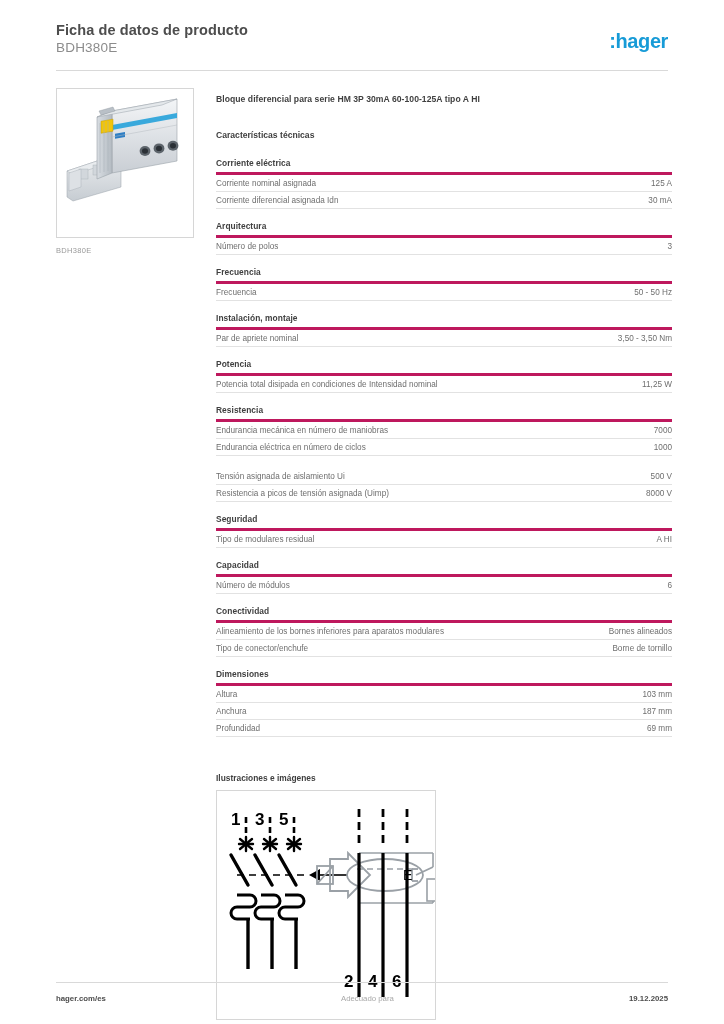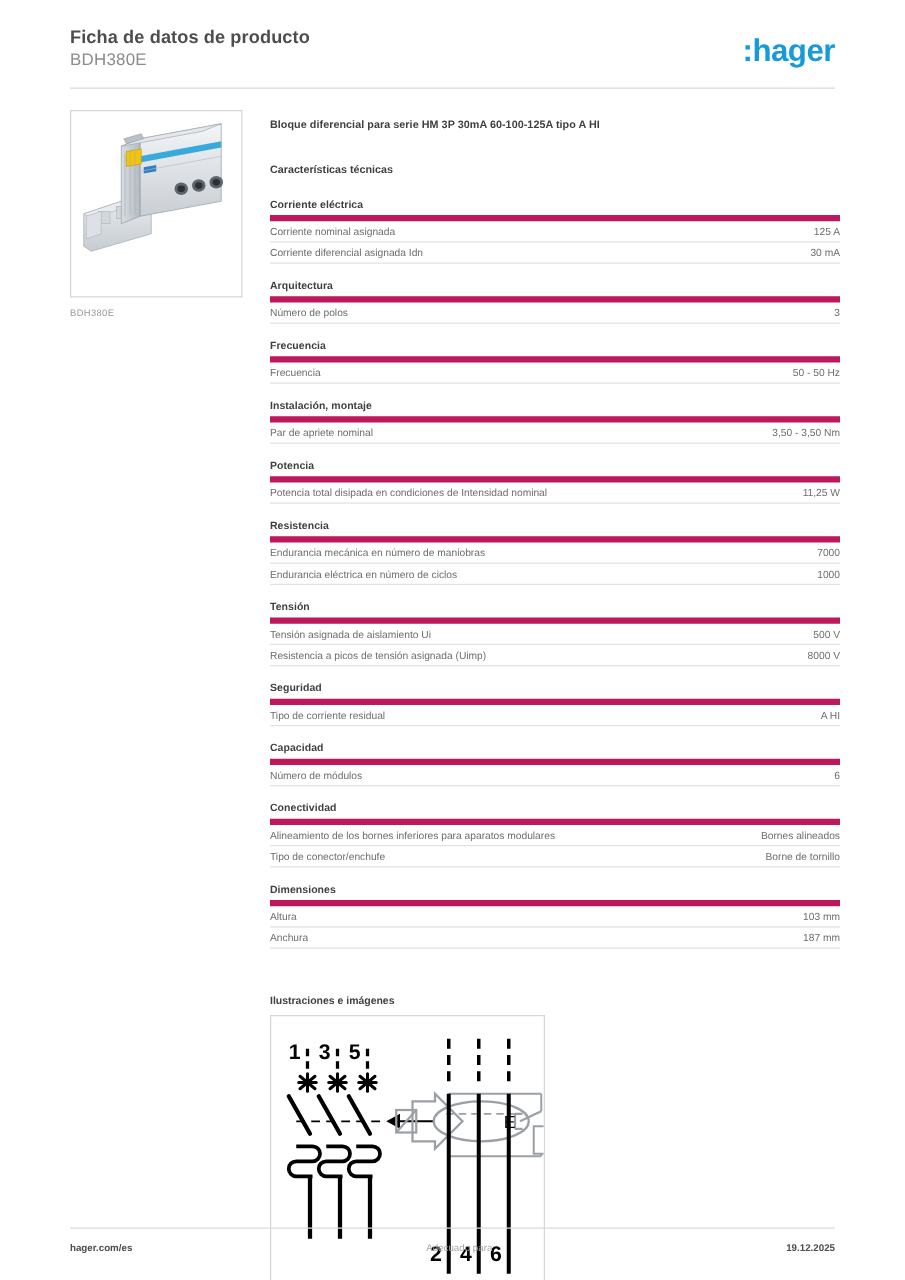--- a/index.html
+++ b/index.html
@@ -40,21 +40,21 @@
   .doc-subtitle {
     font-size: 13.5px;
     font-weight: normal;
     color: #8c8c8c;
     line-height: 17px;
     letter-spacing: 0.2px;
   }
   .logo {
     position: absolute;
     right: 0; top: 8px;
-    font-size: 25px;
+    font-size: 20px;
     font-weight: bold;
     color: #179bd7;
     letter-spacing: -0.4px;
     line-height: 23px;
   }
   .header-rule {
     position: absolute;
     left: 56px; top: 70px;
     width: 612px;
     height: 1px;
@@ -101,21 +101,21 @@
     color: #3f3f3f;
     margin-bottom: 18px;
   }
 
   .spec-group { margin-bottom: 12px; }
   .group-title {
     font-size: 8.4px;
     font-weight: bold;
     color: #3f3f3f;
     padding-bottom: 4px;
-    border-bottom: 5px solid #be185d;
+    border-bottom: 3px solid #be185d;
     letter-spacing: 0.05px;
   }
   .spec-row {
     display: flex;
     justify-content: space-between;
     align-items: baseline;
     border-bottom: 1px solid #e2e2e2;
     padding: 3.5px 0 3.5px 0;
     font-size: 8.2px;
     color: #6e6e6e;
@@ -286,34 +286,33 @@
           <div class="spec-row">
             <div class="spec-label">Endurancia mecánica en número de maniobras</div>
             <div class="spec-value">7000</div>
           </div>
           <div class="spec-row">
             <div class="spec-label">Endurancia eléctrica en número de ciclos</div>
             <div class="spec-value">1000</div>
           </div>
         </div>
         <div class="spec-group">
-          <div class="group-title">Tensión</div>
           <div class="spec-row">
             <div class="spec-label">Tensión asignada de aislamiento Ui</div>
             <div class="spec-value">500 V</div>
           </div>
           <div class="spec-row">
             <div class="spec-label">Resistencia a picos de tensión asignada (Uimp)</div>
             <div class="spec-value">8000 V</div>
           </div>
         </div>
         <div class="spec-group">
           <div class="group-title">Seguridad</div>
           <div class="spec-row">
-            <div class="spec-label">Tipo de corriente residual</div>
+            <div class="spec-label">Tipo de modulares residual</div>
             <div class="spec-value">A HI</div>
           </div>
         </div>
         <div class="spec-group">
           <div class="group-title">Capacidad</div>
           <div class="spec-row">
             <div class="spec-label">Número de módulos</div>
             <div class="spec-value">6</div>
           </div>
         </div>
@@ -330,20 +329,24 @@
         </div>
         <div class="spec-group">
           <div class="group-title">Dimensiones</div>
           <div class="spec-row">
             <div class="spec-label">Altura</div>
             <div class="spec-value">103 mm</div>
           </div>
           <div class="spec-row">
             <div class="spec-label">Anchura</div>
             <div class="spec-value">187 mm</div>
+          </div>
+          <div class="spec-row">
+            <div class="spec-label">Profundidad</div>
+            <div class="spec-value">69 mm</div>
           </div>
         </div>
       </div>
 
     <div class="illus-section">
       <div class="illus-title">Ilustraciones e imágenes</div>
       <div class="diagram-frame">
         <svg width="218" height="228" viewBox="0 0 218 228">
           <g stroke="#000" fill="none" stroke-width="2.6" stroke-linecap="butt">
 

